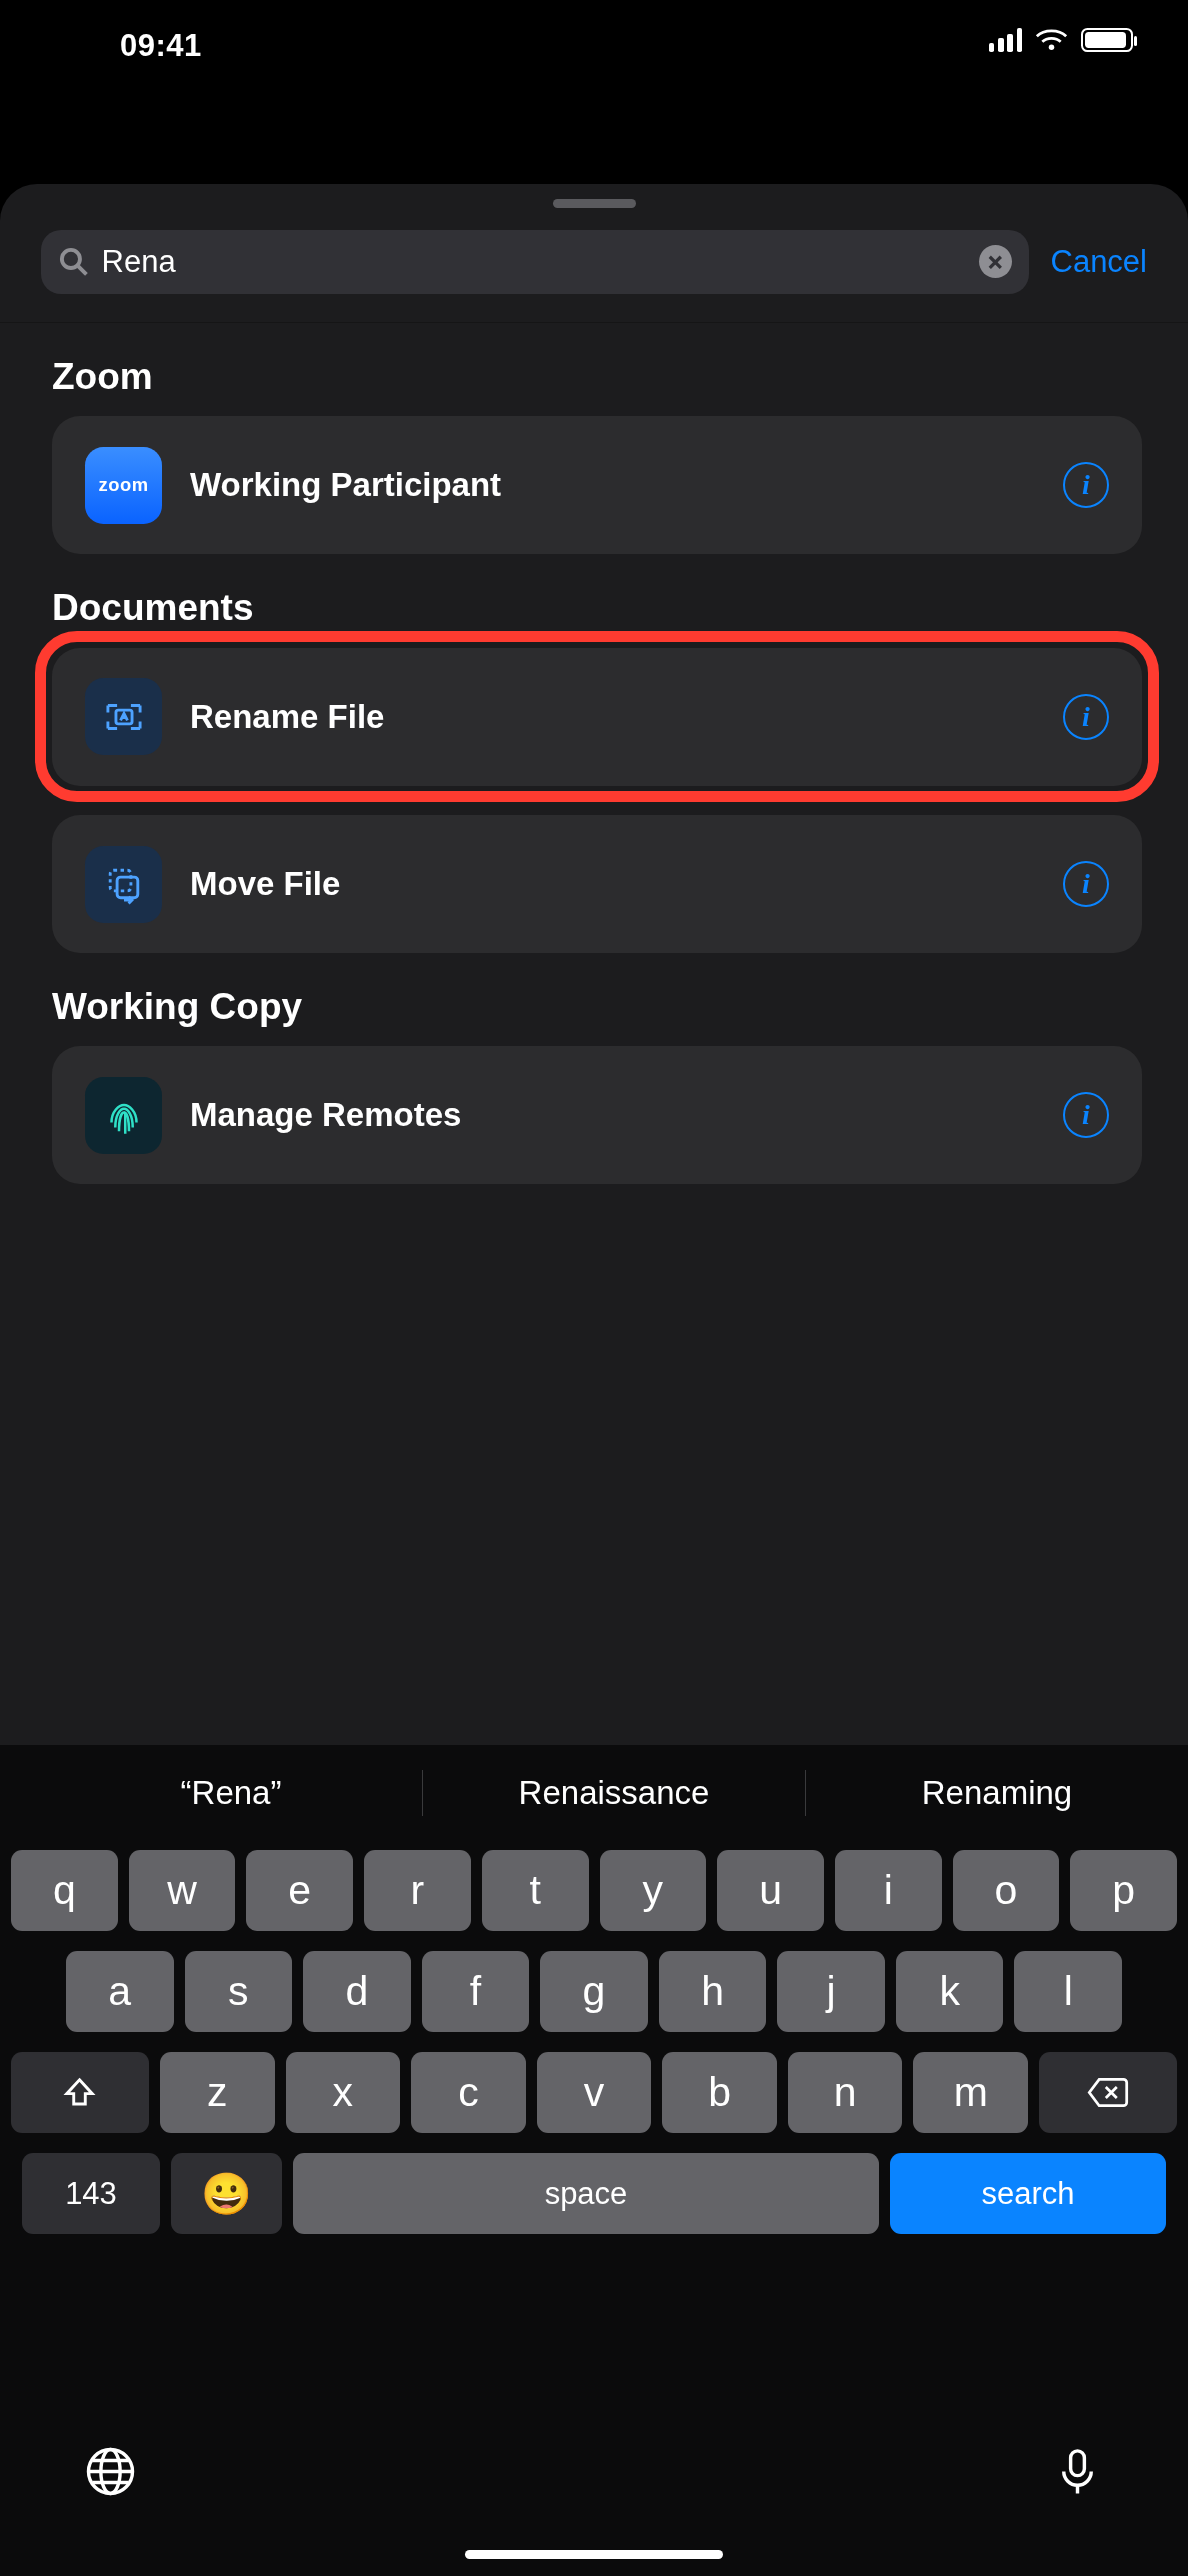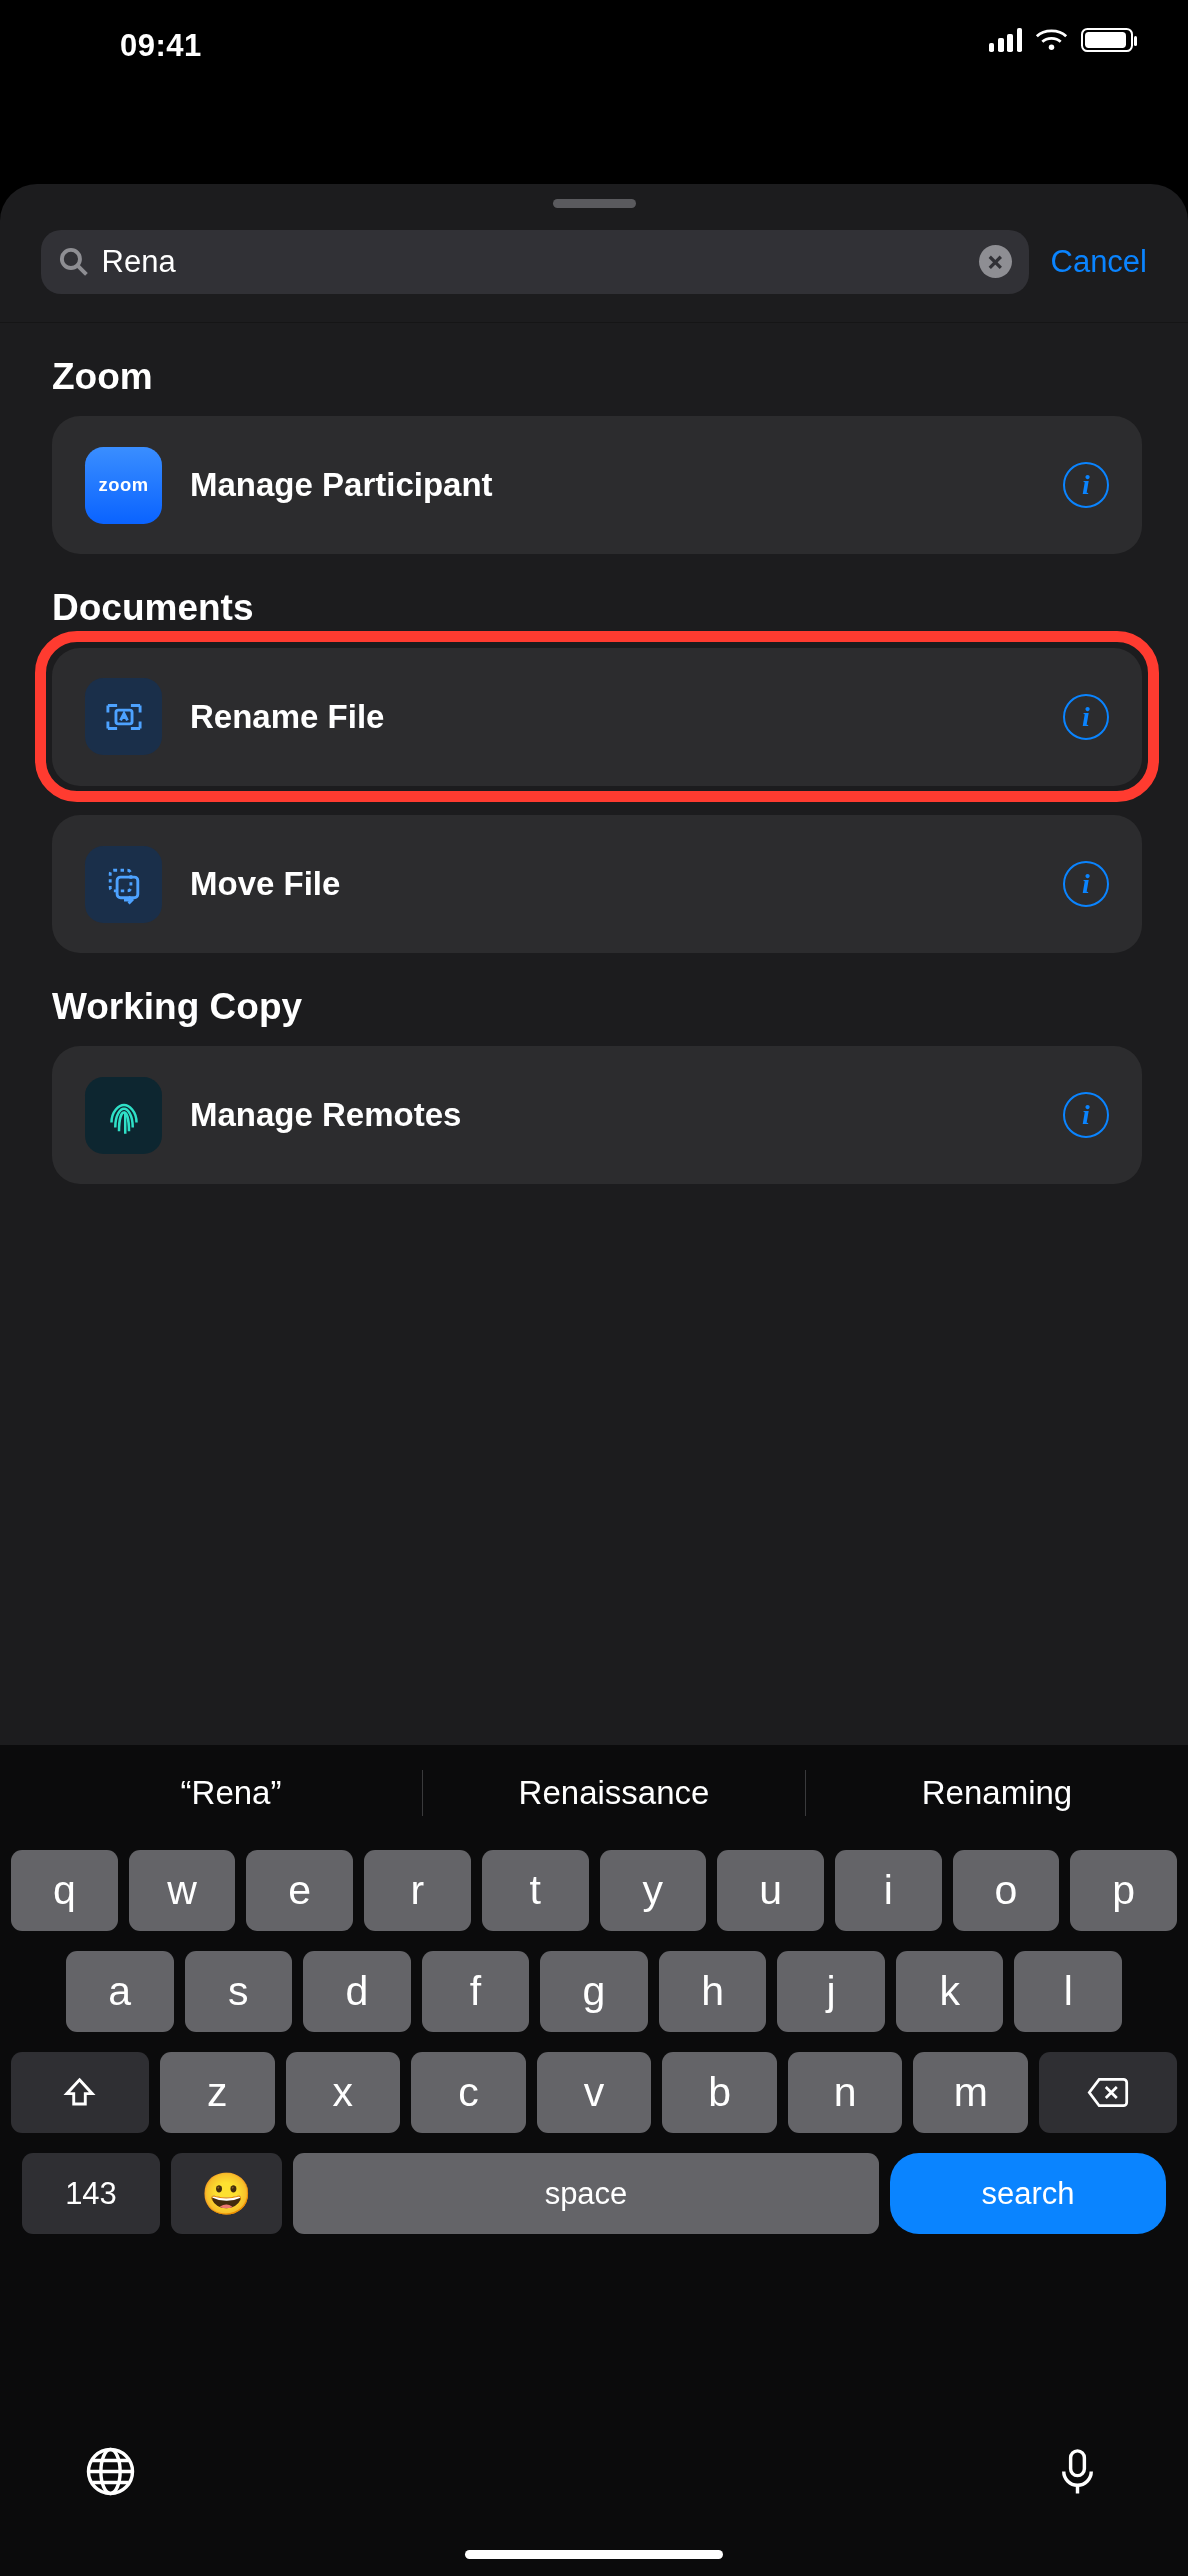--- a/index.html
+++ b/index.html
@@ -56,21 +56,21 @@
   .sep { width:0.9px; height:46px; background:#3a3a3c; }
   .key-rows { padding:9.2px 11px 0; }
   .krow { display:flex; gap:11px; justify-content:center; margin-bottom:20px; }
   .key { background:#646468; color:#fff; height:81px; border-radius:11px; display:flex; align-items:center; justify-content:center; font-size:41px; flex:1; }
   .row2 { padding:0 55px; }
   .key.shift, .key.del { flex:0 0 138px; background:#2f2f33; }
   .bottom-row { display:flex; gap:11px; padding:0 11px; margin-top:1.8px; }
   .key.num   { flex:0 0 138px; background:#2f2f33; font-size:31px; }
   .key.emoji { flex:0 0 111px; background:#2f2f33; font-size:41px; }
   .key.space { flex:1; background:#646468; font-size:31px; }
-  .key.search{ flex:0 0 276px; background:#0a84ff; font-size:31px;border-radius:29px; }
+  .key.search{ flex:0 0 276px; background:#0a84ff; font-size:31px; }
 
   .kb-footer { position:absolute; left:0; right:0; bottom:0; height:147px; display:flex; justify-content:space-between; align-items:flex-start; padding:14.7px 83px 0; }
   .globe-svg, .mic-svg { width:55px; height:55px; stroke:#fff; fill:none; stroke-width:2.5; }
   .home-ind { position:absolute; bottom:16.6px; left:50%; transform:translateX(-50%); width:258px; height:9.2px; background:#fff; border-radius:4.6px; }
 </style>
 </head>
 <body>
 
 <div class="screen">
 
@@ -116,21 +116,21 @@
 
     <div class="divider"></div>
 
     <div class="results">
 
       <div class="section">
         <div class="section-title">Zoom</div>
         <div class="row-wrap">
           <div class="result-row">
             <div class="app-icon zoom">zoom</div>
-            <div class="row-label">Manage Participant</div>
+            <div class="row-label">Working Participant</div>
             <div class="info-btn">i</div>
           </div>
         </div>
       </div>
 
       <div class="section">
         <div class="section-title">Documents</div>
 
         <div class="row-wrap">
           <div class="highlight-ring"></div>

